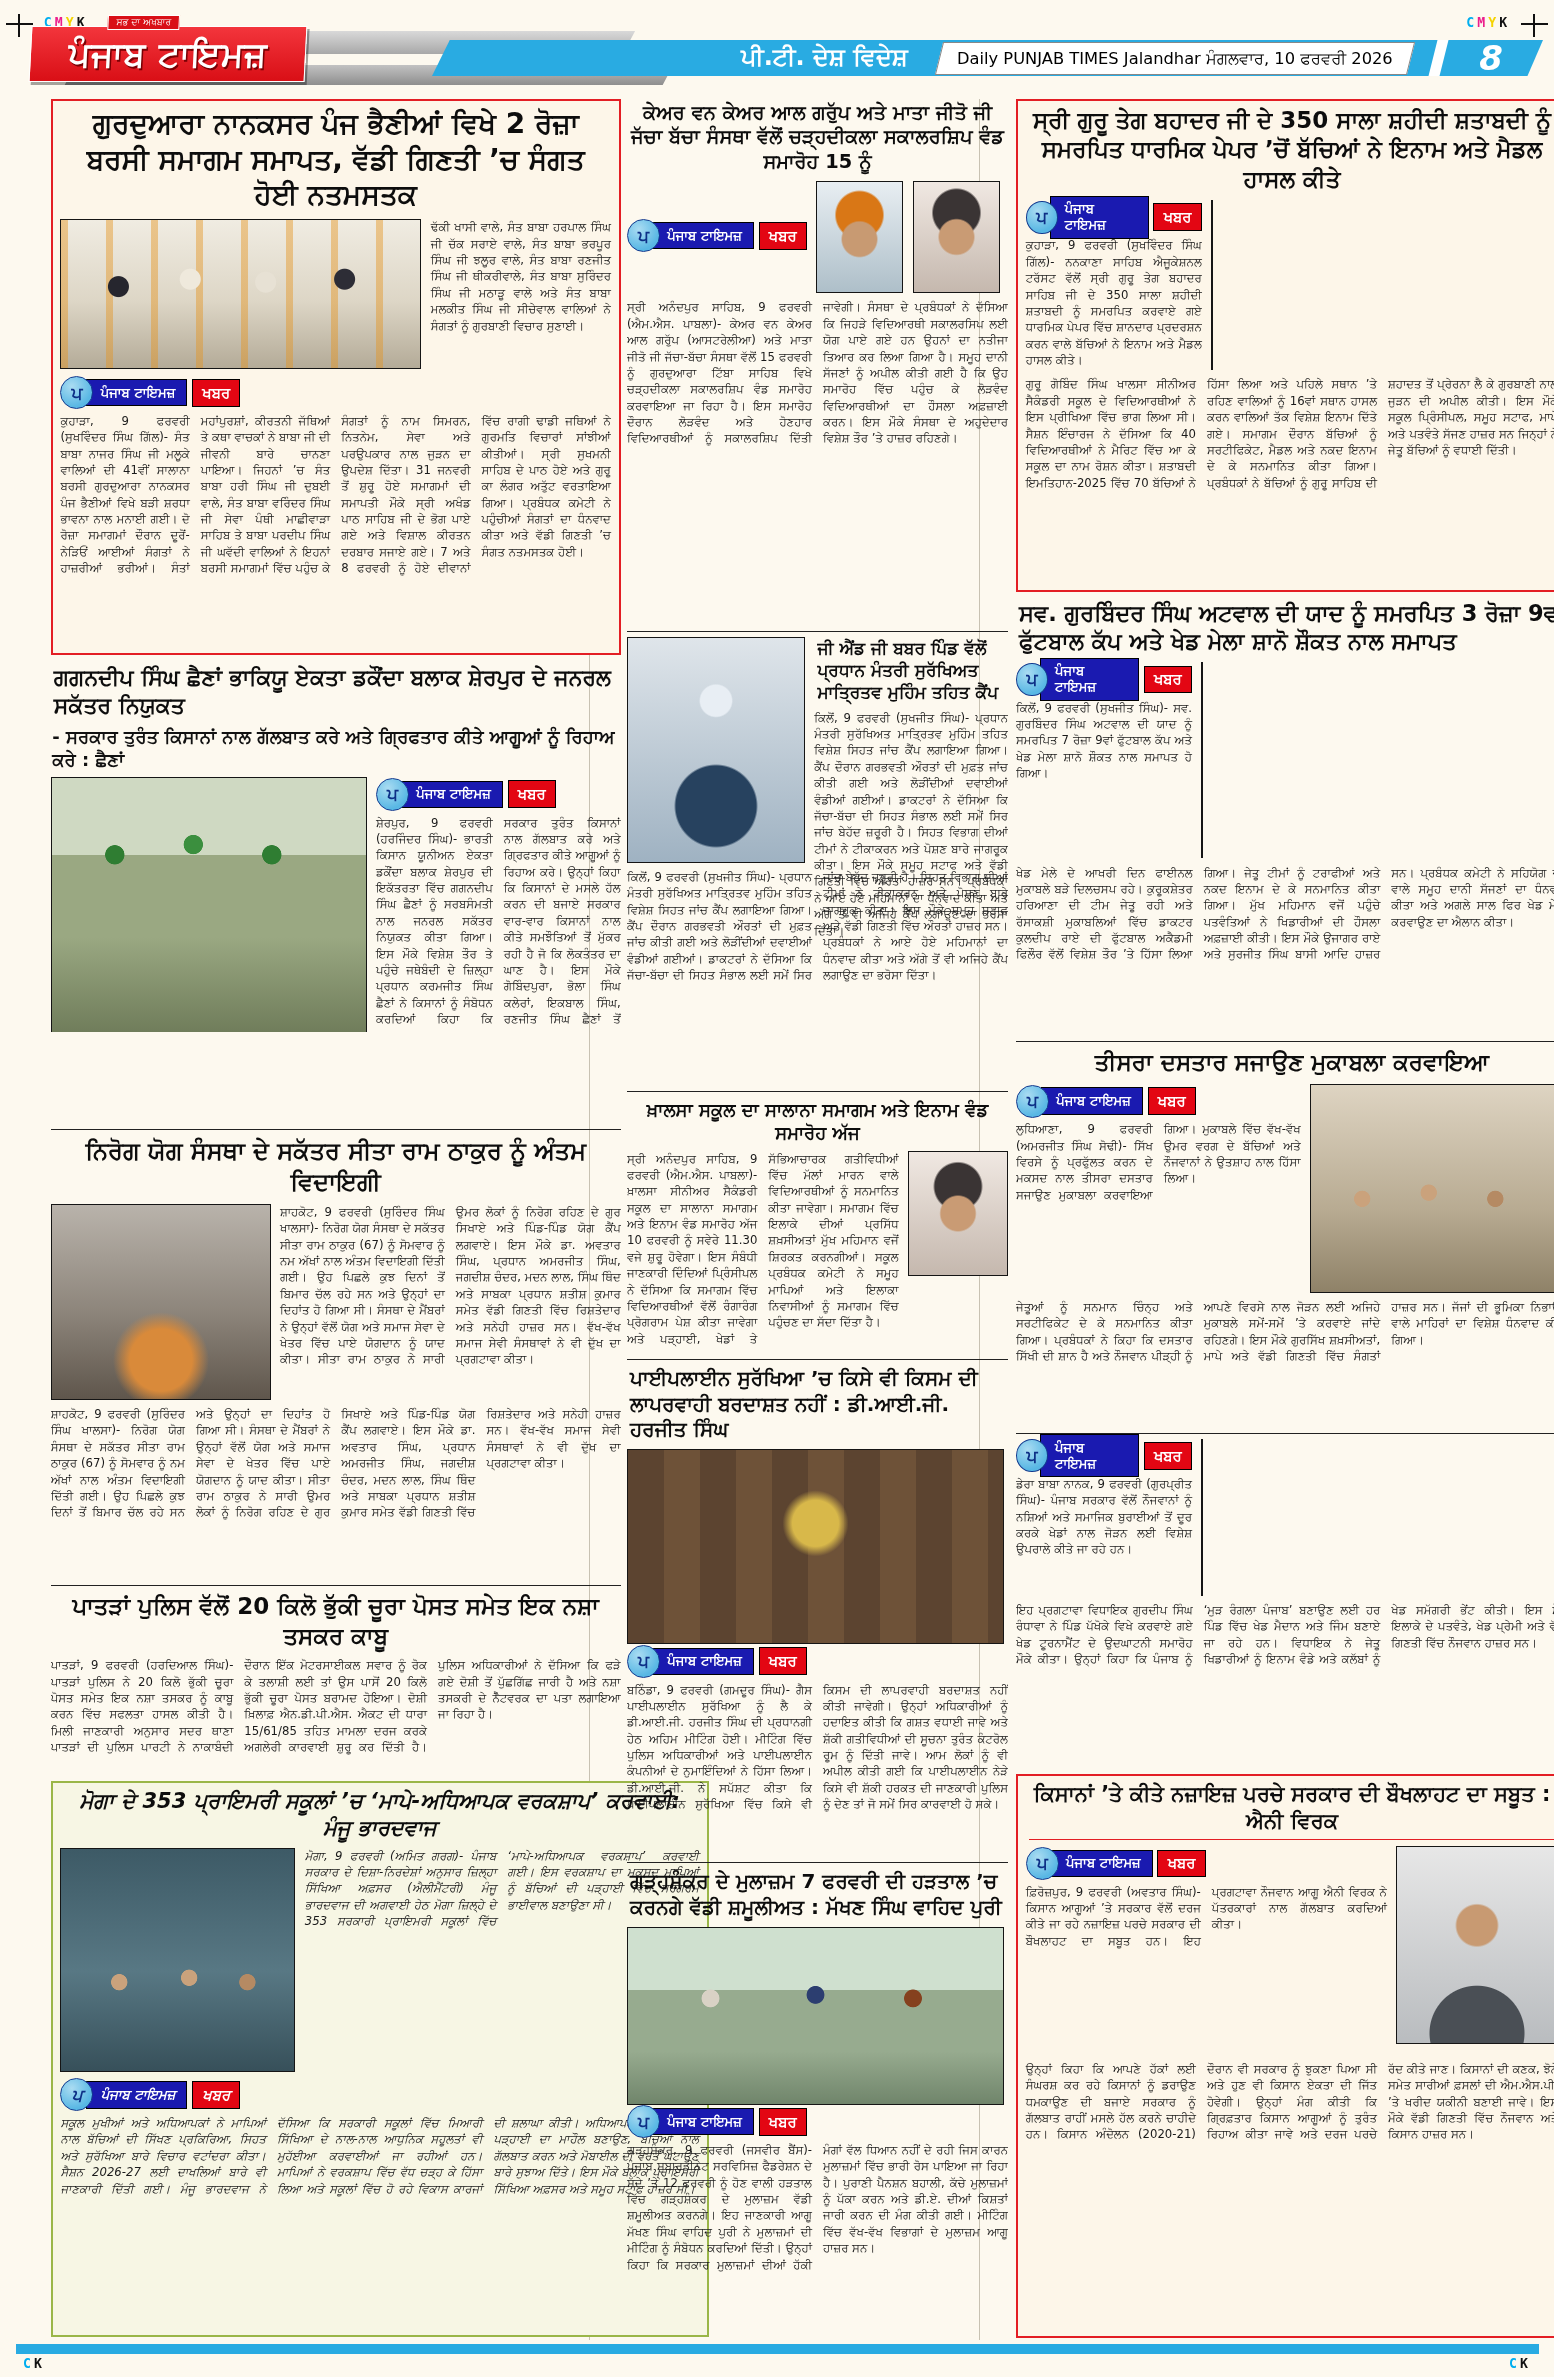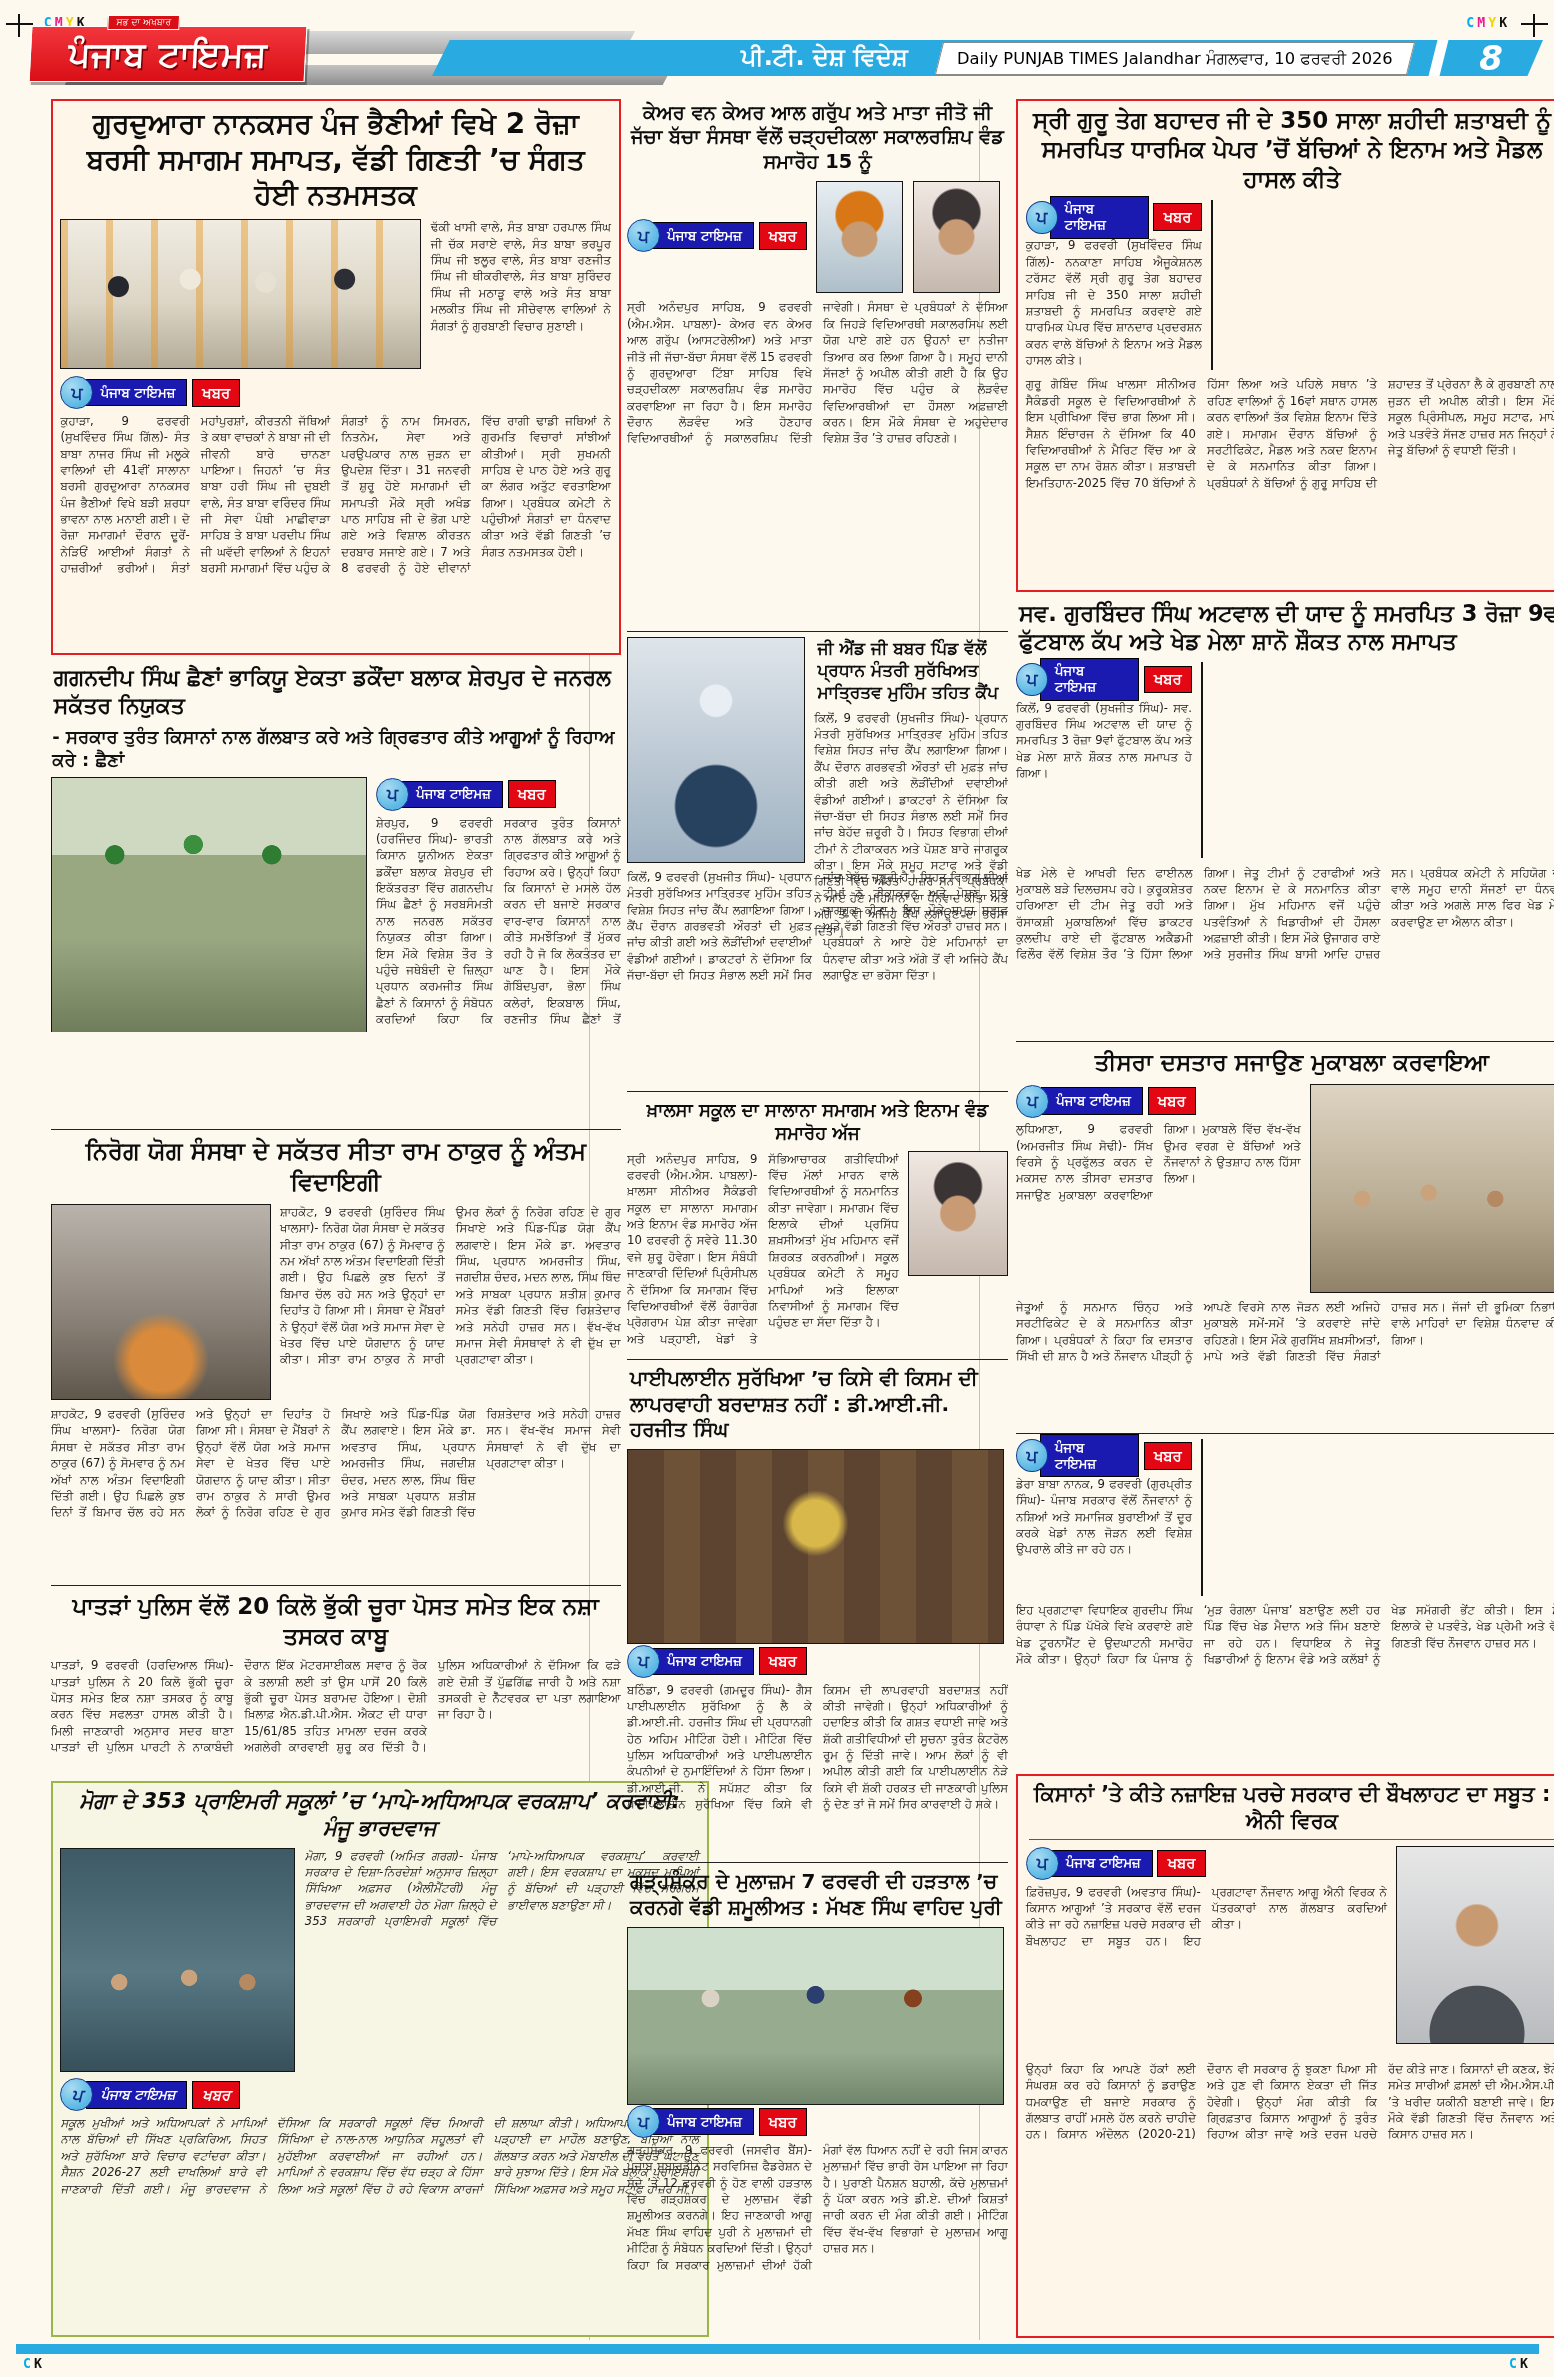--- a/index.html
+++ b/index.html
@@ -280,21 +280,21 @@
 
   <article class="art" style="left:984px;top:597px;width:552px;height:440px;">
     <h2 class="hl hl-left" style="font-size:22.5px;">ਸਵ. ਗੁਰਬਿੰਦਰ ਸਿੰਘ ਅਟਵਾਲ ਦੀ ਯਾਦ ਨੂੰ ਸਮਰਪਿਤ 3 ਰੋਜ਼ਾ 9ਵਾਂ ਫੁੱਟਬਾਲ ਕੱਪ ਅਤੇ ਖੇਡ ਮੇਲਾ ਸ਼ਾਨੋ ਸ਼ੌਕਤ ਨਾਲ ਸਮਾਪਤ</h2>
     <div class="row">
       <div style="width:176px;flex:none;">
         <div class="pt-badge">
           <span class="pt-circle">ਪ</span>
           <span class="pt-brand">ਪੰਜਾਬ ਟਾਇਮਜ਼</span>
           <span class="pt-tag">ਖਬਰ</span>
         </div>
-        <div class="body" style="height:155px;">ਕਿਲੋਂ, 9 ਫਰਵਰੀ (ਸੁਖਜੀਤ ਸਿੰਘ)- ਸਵ. ਗੁਰਬਿੰਦਰ ਸਿੰਘ ਅਟਵਾਲ ਦੀ ਯਾਦ ਨੂੰ ਸਮਰਪਿਤ 3 ਰੋਜ਼ਾ 9ਵਾਂ ਫੁੱਟਬਾਲ ਕੱਪ ਅਤੇ ਖੇਡ ਮੇਲਾ ਸ਼ਾਨੋ ਸ਼ੌਕਤ ਨਾਲ ਸਮਾਪਤ ਹੋ ਗਿਆ।</div>
+        <div class="body" style="height:155px;">ਕਿਲੋਂ, 9 ਫਰਵਰੀ (ਸੁਖਜੀਤ ਸਿੰਘ)- ਸਵ. ਗੁਰਬਿੰਦਰ ਸਿੰਘ ਅਟਵਾਲ ਦੀ ਯਾਦ ਨੂੰ ਸਮਰਪਿਤ 7 ਰੋਜ਼ਾ 9ਵਾਂ ਫੁੱਟਬਾਲ ਕੱਪ ਅਤੇ ਖੇਡ ਮੇਲਾ ਸ਼ਾਨੋ ਸ਼ੌਕਤ ਨਾਲ ਸਮਾਪਤ ਹੋ ਗਿਆ।</div>
       </div>
       <div class="ph ph-c2 grow" style="height:194px;"></div>
     </div>
     <div class="body cols3" style="height:148px;">ਖੇਡ ਮੇਲੇ ਦੇ ਆਖਰੀ ਦਿਨ ਫਾਈਨਲ ਮੁਕਾਬਲੇ ਬੜੇ ਦਿਲਚਸਪ ਰਹੇ। ਕੁਰੂਕਸ਼ੇਤਰ ਹਰਿਆਣਾ ਦੀ ਟੀਮ ਜੇਤੂ ਰਹੀ ਅਤੇ ਰੱਸਾਕਸ਼ੀ ਮੁਕਾਬਲਿਆਂ ਵਿੱਚ ਡਾਕਟਰ ਕੁਲਦੀਪ ਰਾਏ ਦੀ ਫੁੱਟਬਾਲ ਅਕੈਡਮੀ ਫਿਲੌਰ ਵੱਲੋਂ ਵਿਸ਼ੇਸ਼ ਤੌਰ ’ਤੇ ਹਿੱਸਾ ਲਿਆ ਗਿਆ। ਜੇਤੂ ਟੀਮਾਂ ਨੂੰ ਟਰਾਫੀਆਂ ਅਤੇ ਨਕਦ ਇਨਾਮ ਦੇ ਕੇ ਸਨਮਾਨਿਤ ਕੀਤਾ ਗਿਆ। ਮੁੱਖ ਮਹਿਮਾਨ ਵਜੋਂ ਪਹੁੰਚੇ ਪਤਵੰਤਿਆਂ ਨੇ ਖਿਡਾਰੀਆਂ ਦੀ ਹੌਸਲਾ ਅਫ਼ਜ਼ਾਈ ਕੀਤੀ। ਇਸ ਮੌਕੇ ਉਜਾਗਰ ਰਾਏ ਅਤੇ ਸੁਰਜੀਤ ਸਿੰਘ ਬਾਸੀ ਆਦਿ ਹਾਜ਼ਰ ਸਨ। ਪ੍ਰਬੰਧਕ ਕਮੇਟੀ ਨੇ ਸਹਿਯੋਗ ਦੇਣ ਵਾਲੇ ਸਮੂਹ ਦਾਨੀ ਸੱਜਣਾਂ ਦਾ ਧੰਨਵਾਦ ਕੀਤਾ ਅਤੇ ਅਗਲੇ ਸਾਲ ਫਿਰ ਖੇਡ ਮੇਲਾ ਕਰਵਾਉਣ ਦਾ ਐਲਾਨ ਕੀਤਾ।</div>
   </article>
 
   <article class="art rule-top" style="left:984px;top:1041px;width:552px;height:389px;">
     <h2 class="hl" style="font-size:23px;">ਤੀਸਰਾ ਦਸਤਾਰ ਸਜਾਉਣ ਮੁਕਾਬਲਾ ਕਰਵਾਇਆ</h2>
     <div class="row">
       <div style="flex:1;min-width:0;">

